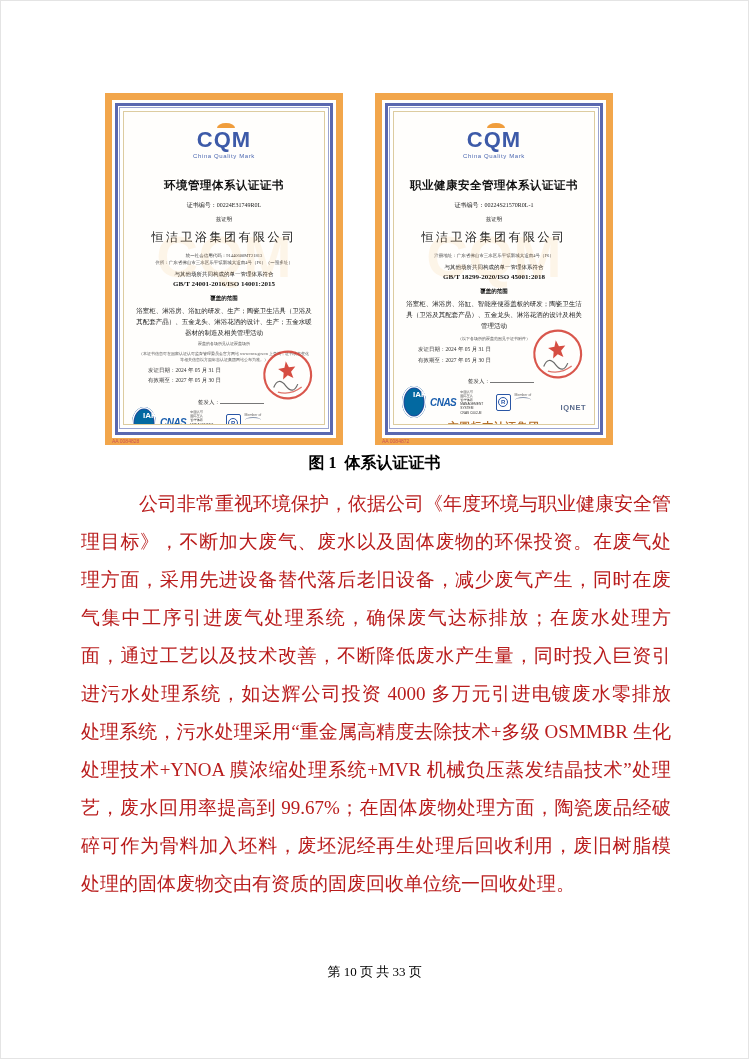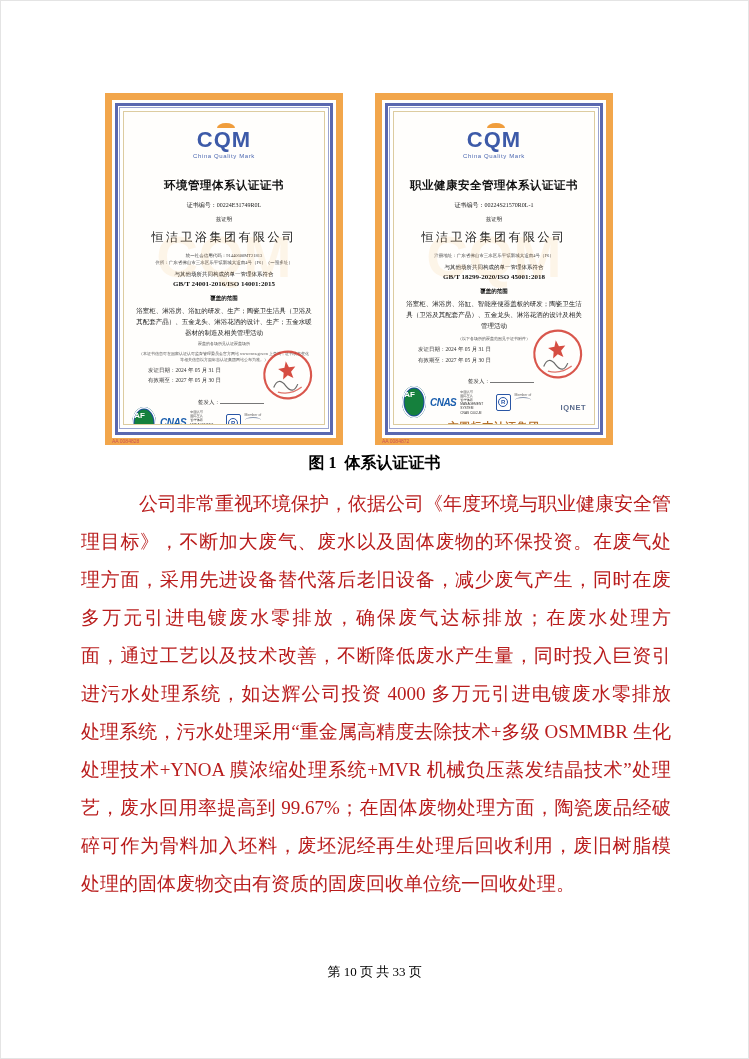--- a/index.html
+++ b/index.html
@@ -30,22 +30,22 @@
   .scope-label{font-size:5.5px;font-weight:bold;margin-top:7px;color:#111;}
   .scope{font-size:6.5px;line-height:1.7;margin-top:3px;color:#222;padding:0 2px;}
   .scope-note{font-size:4px;color:#555;margin-top:2px;}
   .tiny-note{font-size:4px;color:#555;margin-top:5px;line-height:1.5;padding:0 6px;}
   .dates-block{position:relative;width:100%;height:42px;margin-top:2px;text-align:left;flex-shrink:0;}
   .date{font-size:5.5px;color:#333;line-height:1.9;margin-left:16px;}
   .signer{position:absolute;right:52px;bottom:1px;font-size:5.5px;color:#333;}
   .sign-line{display:inline-block;width:44px;height:5px;border-bottom:1px solid #777;}
   .seal{position:absolute;right:2px;top:-16px;transform:rotate(-8deg);}
   .logos-row{margin-top:auto;display:flex;align-items:center;justify-content:center;gap:4px;width:100%;}
-  .iaf{width:28px;height:32px;border-radius:50%;background:#15803d;color:#fff;font-family:"Liberation Sans",sans-serif;
-       font-weight:bold;font-size:8px;line-height:17px;text-align:left;
+  .iaf{width:28px;height:32px;border-radius:50%;background:#0369a1;color:#fff;font-family:"Liberation Sans",sans-serif;
+       font-weight:bold;font-size:8px;line-height:17px;text-align:right;
        box-shadow:inset 0 0 0 1.5px #fff,inset 0 0 0 2.5px #1f4e9c;}
   .cnas{font-family:"Liberation Sans",sans-serif;font-weight:bold;font-style:italic;font-size:10px;color:#1b5fae;letter-spacing:-0.5px;}
   .cnas-lines{font-family:"Liberation Sans",sans-serif;font-size:3.2px;color:#333;text-align:left;line-height:1.3;}
   .rbox{width:15px;height:15px;border:1px solid #2a56a5;border-radius:2px;display:flex;align-items:center;justify-content:center;background:#fff;}
   .r-inner{width:10px;height:10px;border:1px solid #2a56a5;border-radius:50%;font-size:6px;color:#2a56a5;line-height:9px;
            font-family:"Liberation Sans",sans-serif;font-weight:bold;box-sizing:border-box;}
   .iqnet{font-family:"Liberation Sans",sans-serif;text-align:left;}
   .member{font-size:3.5px;color:#666;}
   .iq-arc{width:16px;height:5px;border-top:1.5px solid #8a97ad;border-radius:50%;}
   .iq{font-size:7.5px;font-weight:bold;color:#5a6b8c;letter-spacing:0.5px;margin-left:46px;}
@@ -213,21 +213,21 @@
     </div>
 
   </div>
 
   <div class="caption">图 1  体系认证证书</div>
 
   <div class="body-block">
     <div class="body-line first">公司非常重视环境保护，依据公司《年度环境与职业健康安全管</div>
     <div class="body-line">理目标》，不断加大废气、废水以及固体废物的环保投资。在废气处</div>
     <div class="body-line">理方面，采用先进设备替代落后老旧设备，减少废气产生，同时在废</div>
-    <div class="body-line">多万元引进电镀废水零排放，确保废气达标排放；在废水处理方</div>
+    <div class="body-line">气集中工序引进废气处理系统，确保废气达标排放；在废水处理方</div>
     <div class="body-line">面，通过工艺以及技术改善，不断降低废水产生量，同时投入巨资引</div>
     <div class="body-line">进污水处理系统，如达辉公司投资 4000 多万元引进电镀废水零排放</div>
     <div class="body-line">处理系统，污水处理采用“重金属高精度去除技术+多级 OSMMBR 生化</div>
     <div class="body-line">处理技术+YNOA 膜浓缩处理系统+MVR 机械负压蒸发结晶技术”处理工</div>
     <div class="body-line">艺，废水回用率提高到 99.67%；在固体废物处理方面，陶瓷废品经破</div>
     <div class="body-line">碎可作为骨料加入坯料，废坯泥经再生处理后回收利用，废旧树脂模</div>
     <div class="body-line last">处理的固体废物交由有资质的固废回收单位统一回收处理。</div>
   </div>
 
   <div class="page-footer">第 10 页 共 33 页</div>

